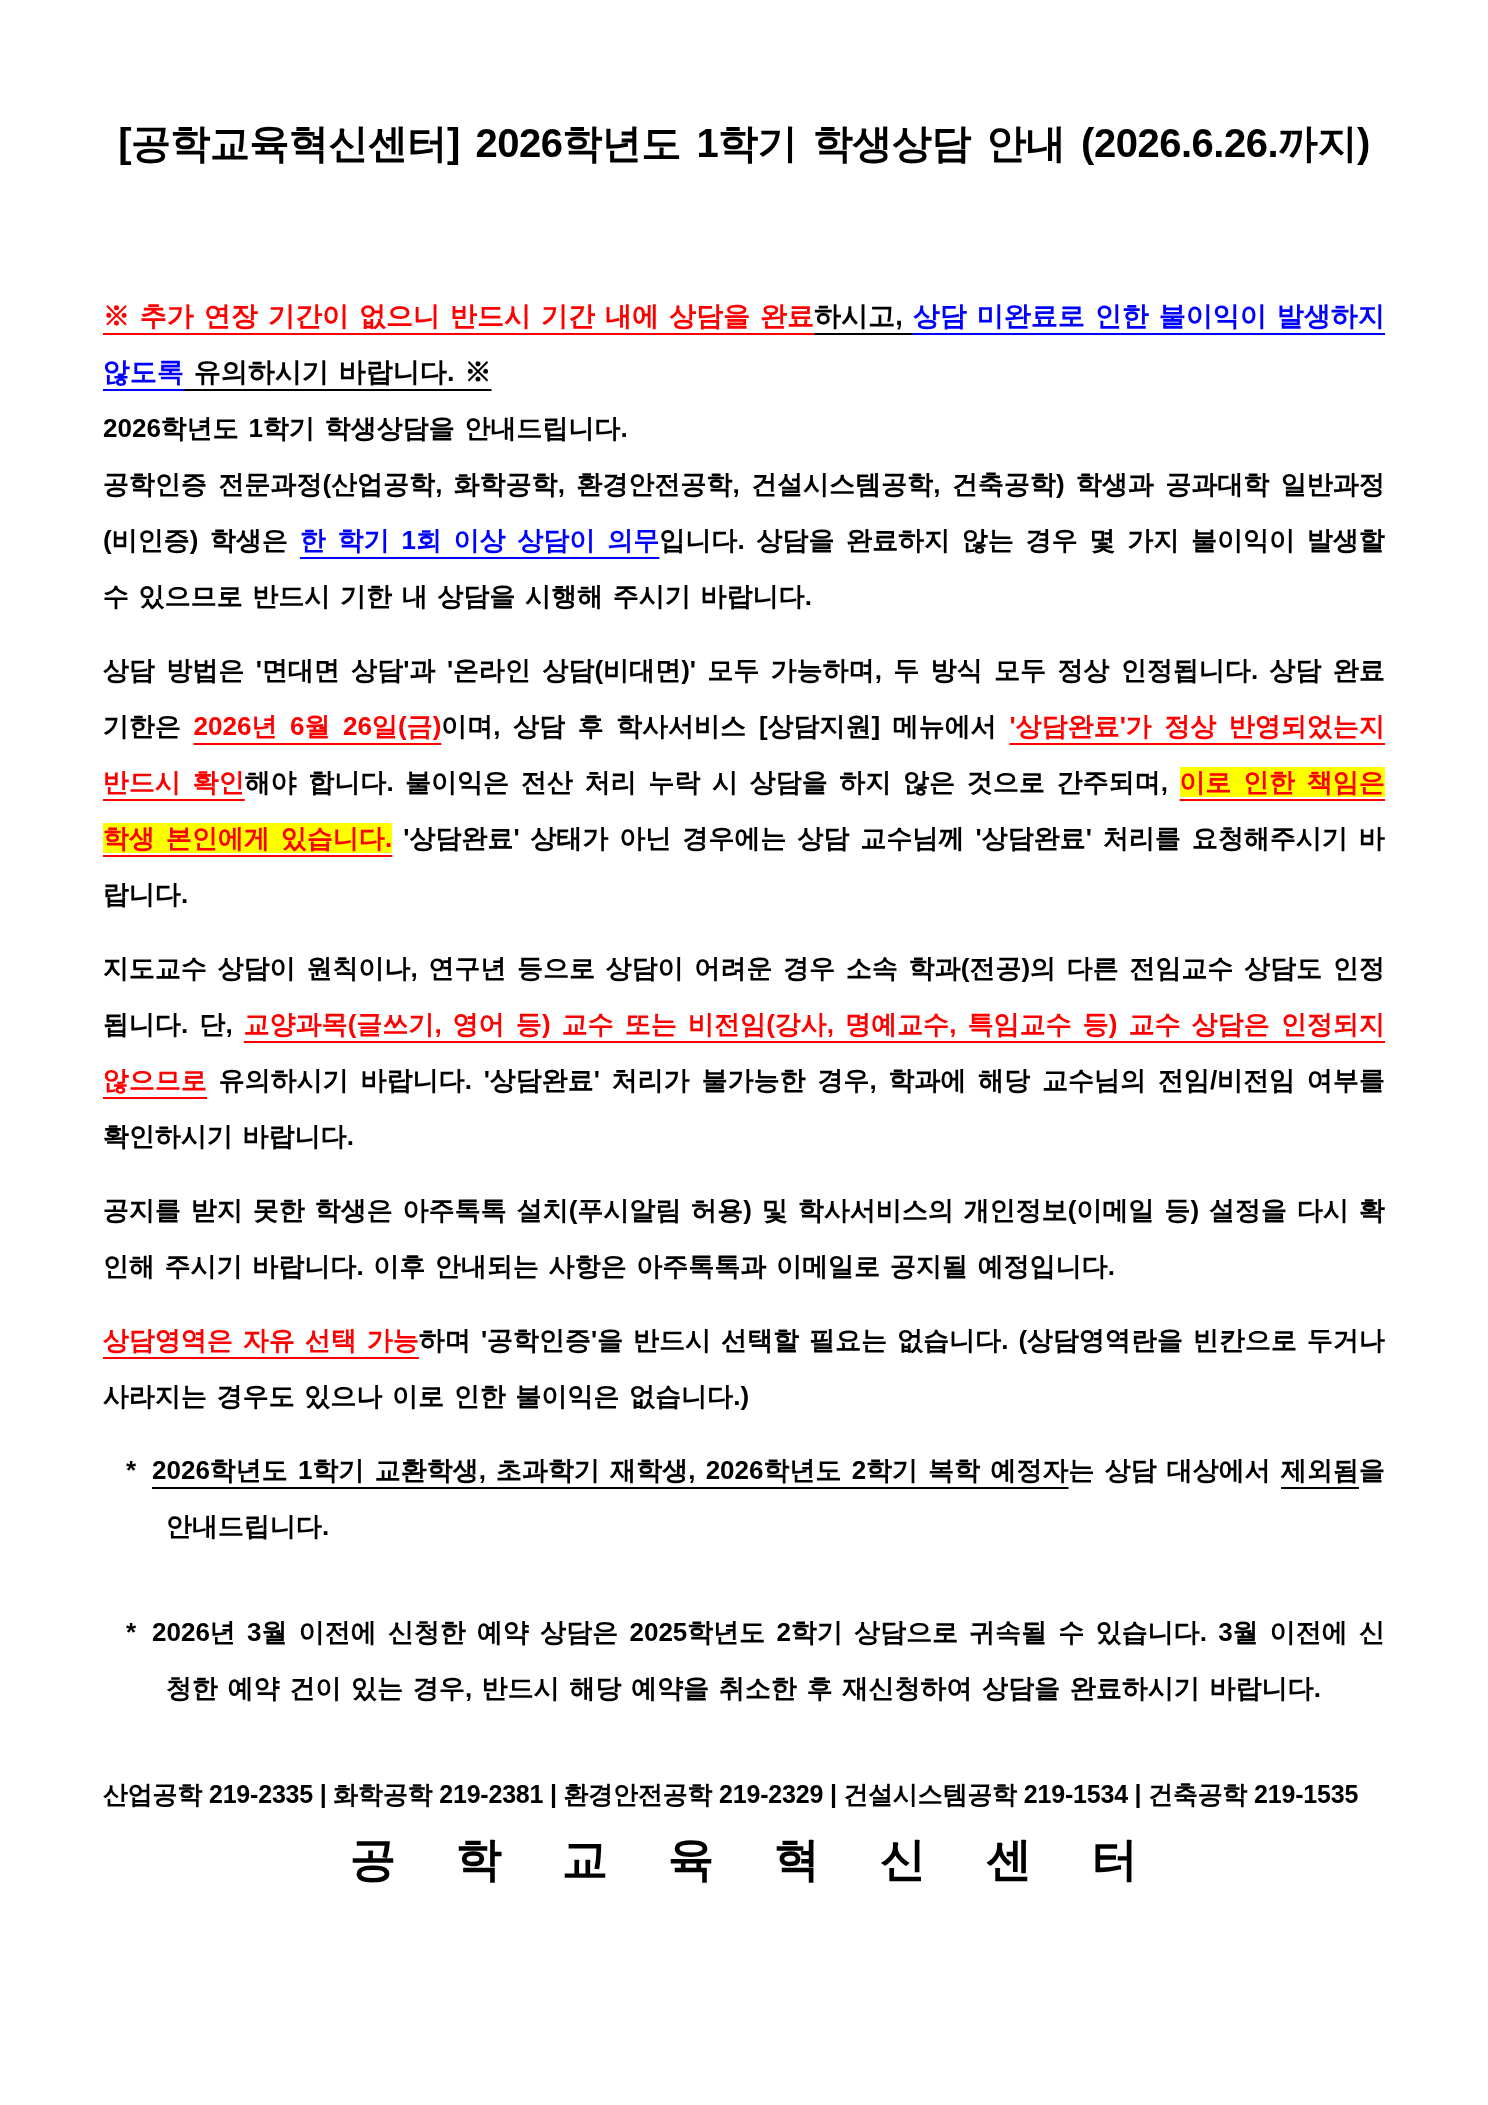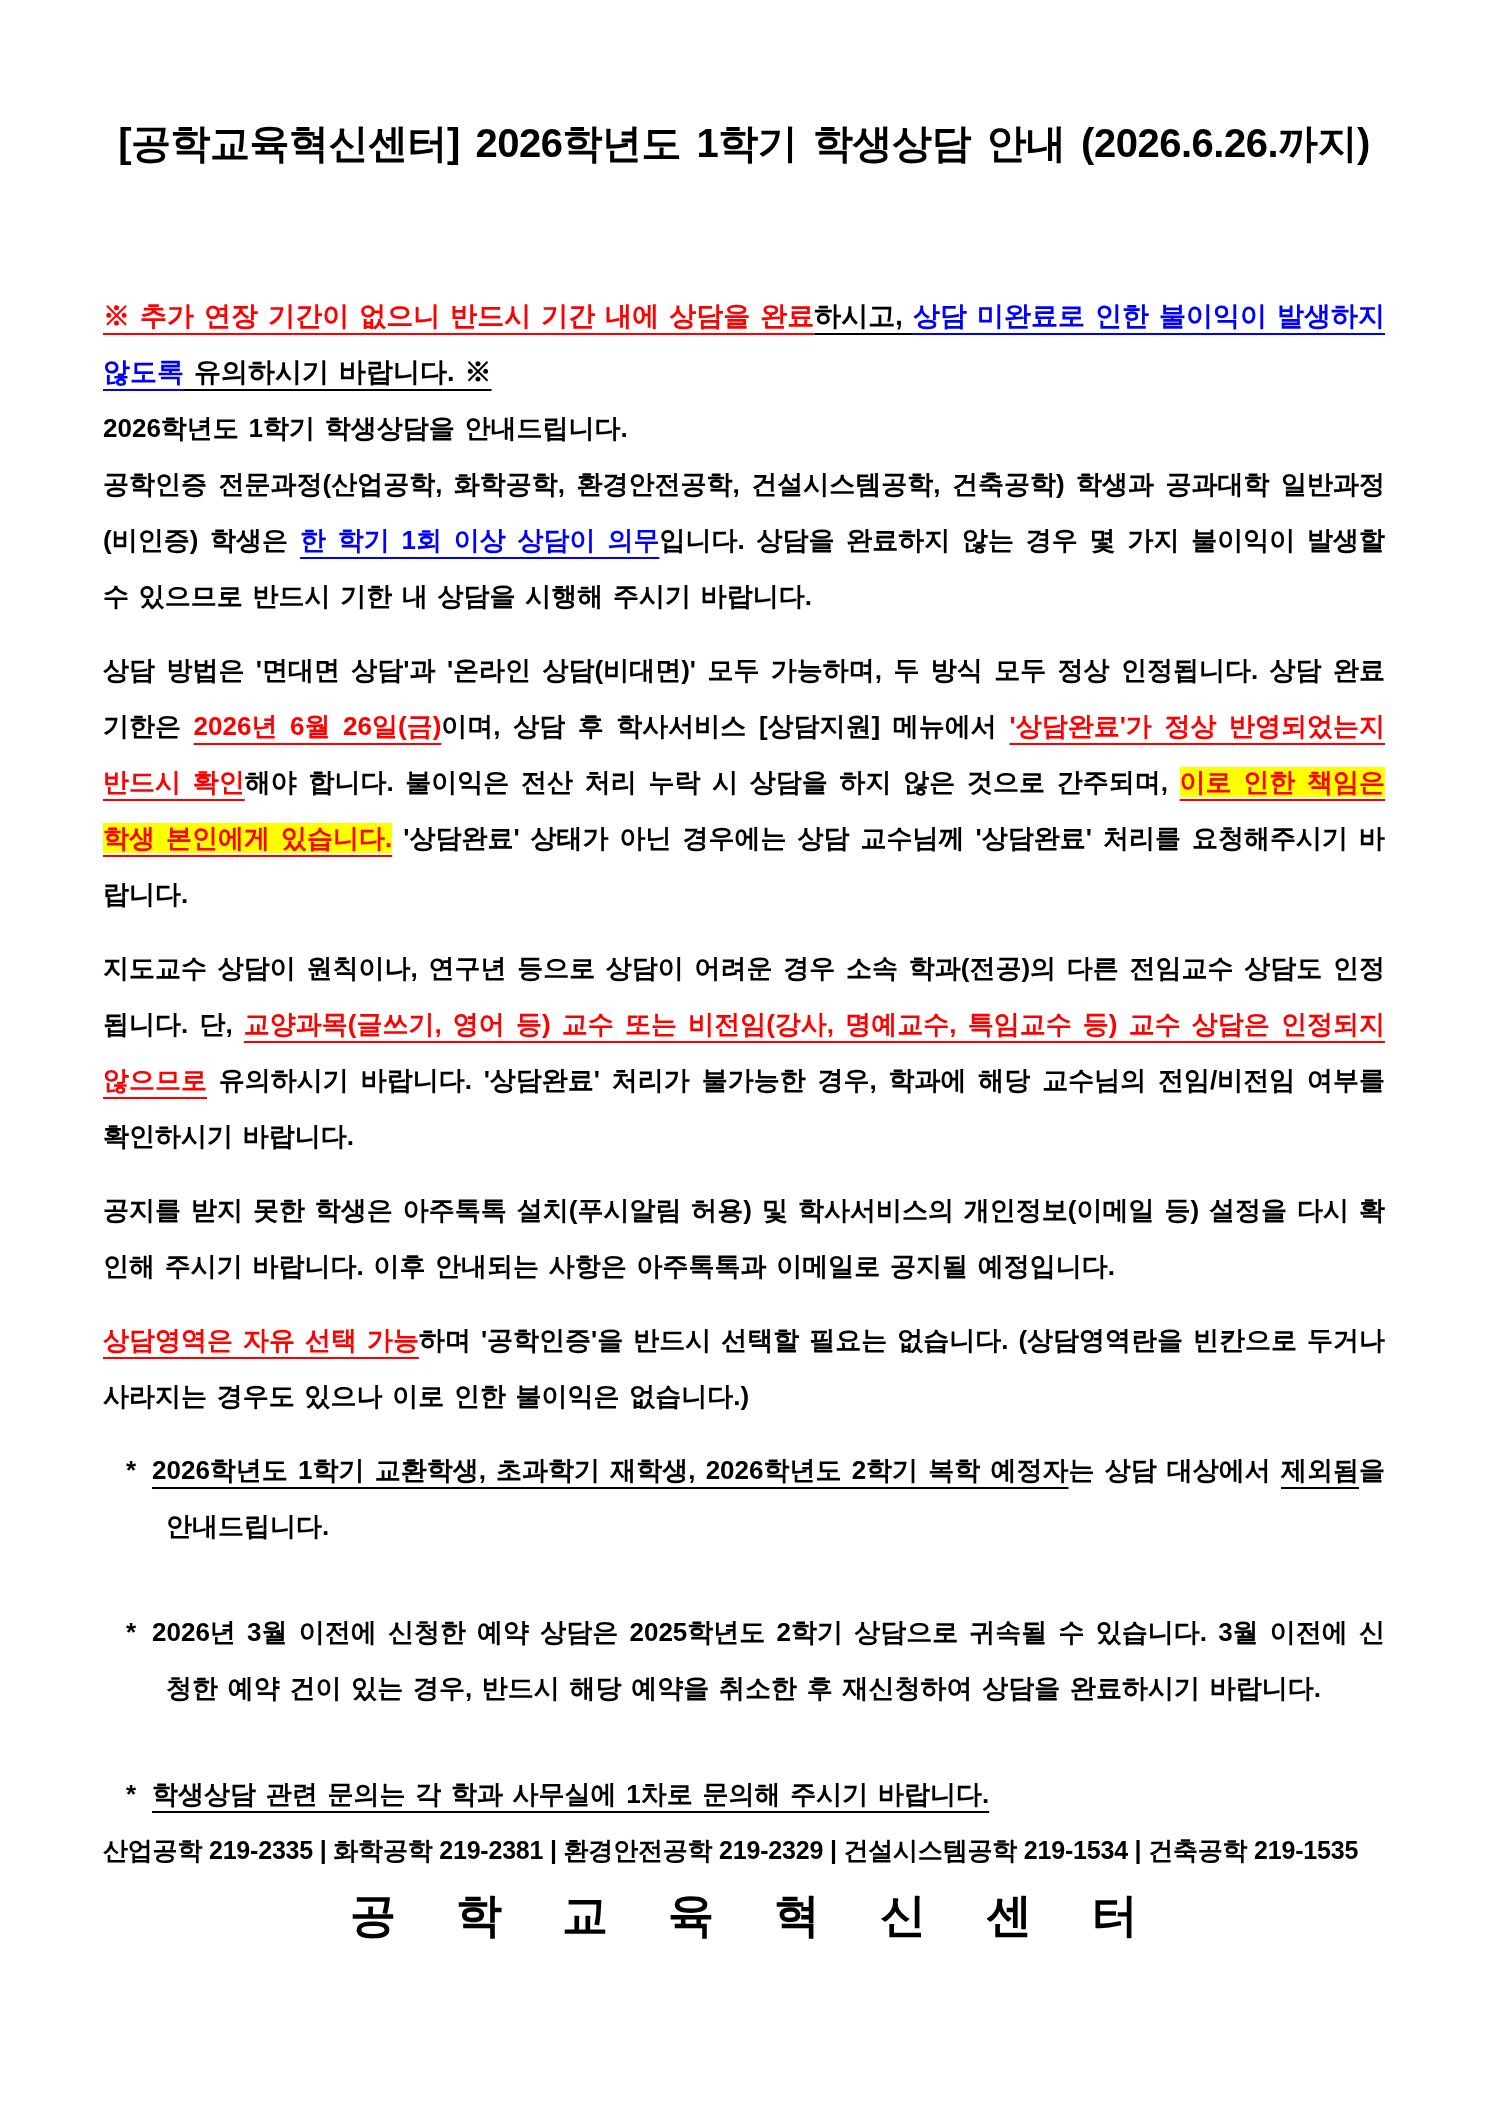--- a/index.html
+++ b/index.html
@@ -105,21 +105,18 @@
   </p>
 
   <p class="para note gap-after">
     <span class="bullet">*</span><span class="u">2026학년도 1학기 교환학생, 초과학기 재학생, 2026학년도 2학기 복학 예정자</span><span>는 상담 대상에서 </span><span class="u">제외됨</span><span>을 안내드립니다.</span>
   </p>
 
   <p class="para note gap-after">
     <span class="bullet">*</span><span>2026년 3월 이전에 신청한 예약 상담은 2025학년도 2학기 상담으로 귀속될 수 있습니다. 3월 이전에 신청한 예약 건이 있는 경우, 반드시 해당 예약을 취소한 후 재신청하여 상담을 완료하시기 바랍니다.</span>
   </p>
 
-  <p class="para note" style="margin-bottom:0;">
-    <span class="bullet">*</span><span class="u">학생상담 관련 문의는 각 학과 사무실에 1차로 문의해 주시기 바랍니다.</span>
-  </p>
 
   <p class="contacts">산업공학 219-2335 | 화학공학 219-2381 | 환경안전공학 219-2329 | 건설시스템공학 219-1534 | 건축공학 219-1535</p>
 
   <div class="footer-name">공학교육혁신센터</div>
 
 </div>
 
 </body></html>

